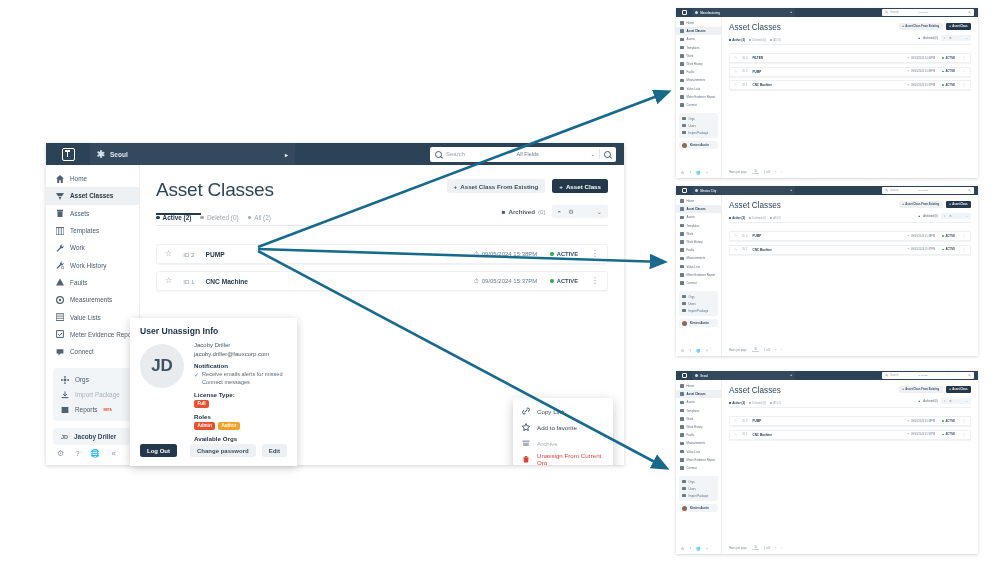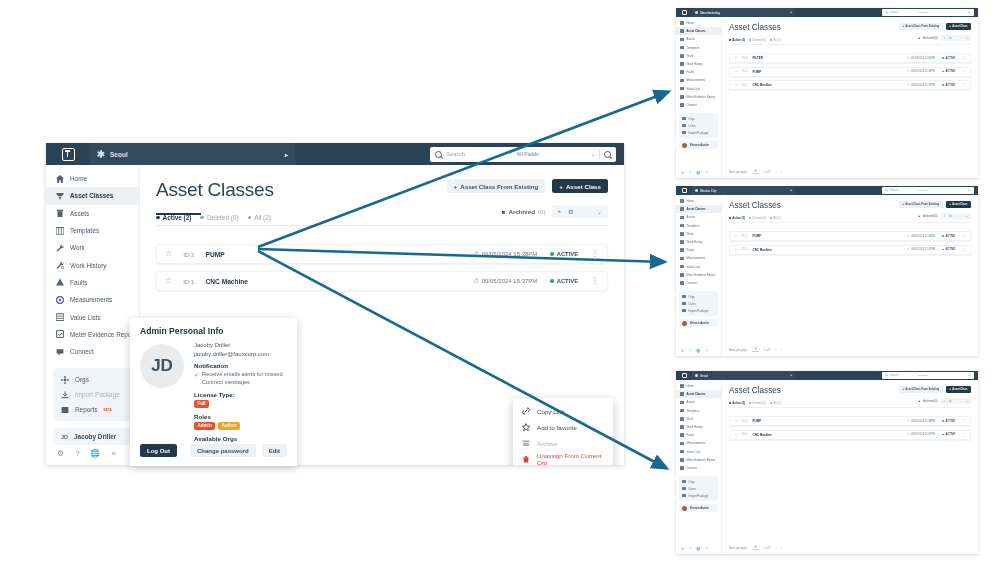--- a/index.html
+++ b/index.html
@@ -448,21 +448,21 @@
               <path d="M1.4 2.2h5.2l-.5 5.3H1.9z"></path>
               <path d="M2.8 1h2.4v1.1H2.8z"></path>
             </svg>
           </span>
           <span>Unassign From Current Org</span>
         </div>
       </div>
   </div>
 
   <div class="upi">
-    <h2>Admin Personal Info</h2>
+    <h2>User Unassign Info</h2>
     <div class="upi-body">
       <div class="avatar">JD</div>
       <div class="upi-fields">
         <div class="f-name">Jacoby Driller</div>
         <div class="f-mail">jacoby.driller@fauxcorp.com</div>
         <div class="f-lab">Notification</div>
         <div class="f-note">
           <span class="check">✓</span>
           <span>Receive emails alerts for missed Connect messages</span>
         </div>

